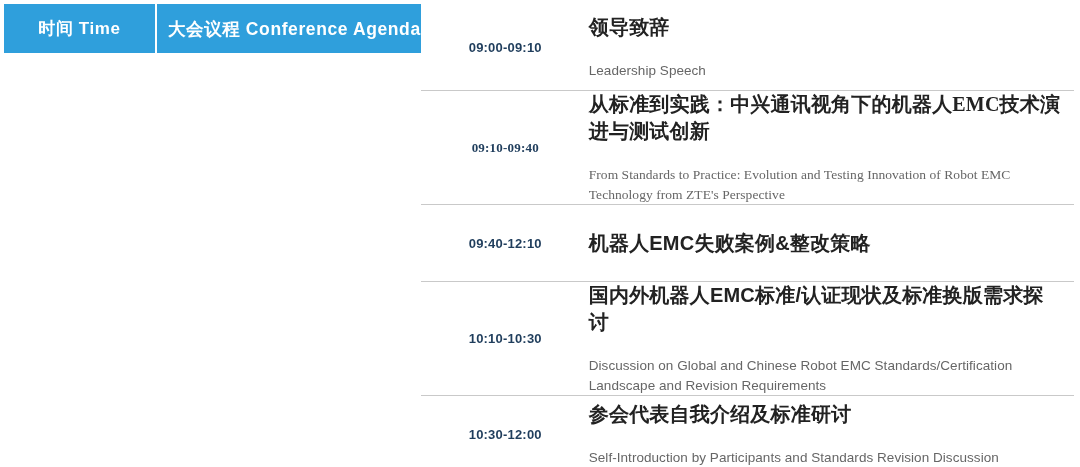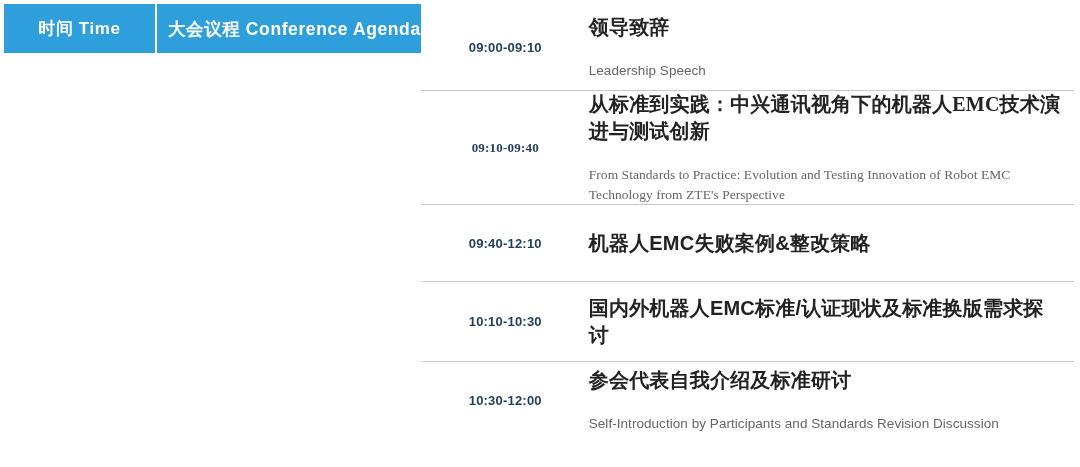--- a/index.html
+++ b/index.html
@@ -160,20 +160,21 @@
         <div class="title-cn">机器人EMC失败案例&amp;整改策略</div>
       </div>
     </div>
 
     <div class="agenda-row r4">
       <div class="cell-time">
         <span class="time-text">10:10-10:30</span>
       </div>
       <div class="cell-agenda">
         <div class="title-cn">国内外机器人EMC标准/认证现状及标准换版需求探讨</div>
+        <div class="title-en">Discussion on Global and Chinese Robot EMC Standards/Certification Landscape and Revision Requirements</div>
       </div>
     </div>
 
     <div class="agenda-row r5">
       <div class="cell-time">
         <span class="time-text">10:30-12:00</span>
       </div>
       <div class="cell-agenda">
         <div class="title-cn">参会代表自我介绍及标准研讨</div>
         <div class="title-en">Self-Introduction by Participants and Standards Revision Discussion</div>

